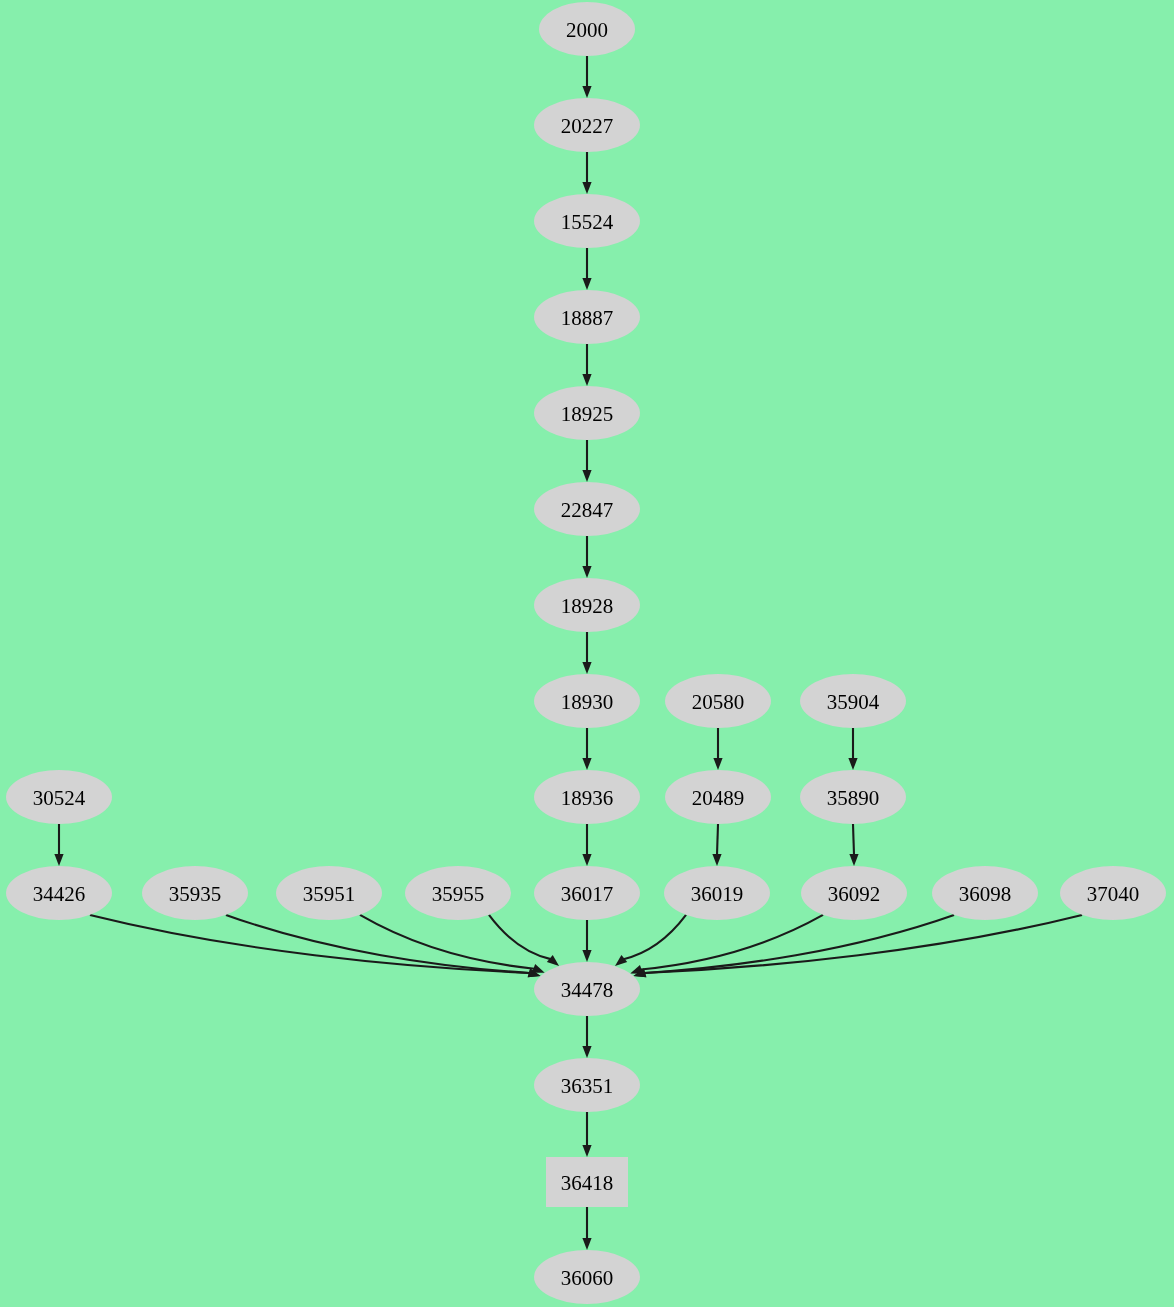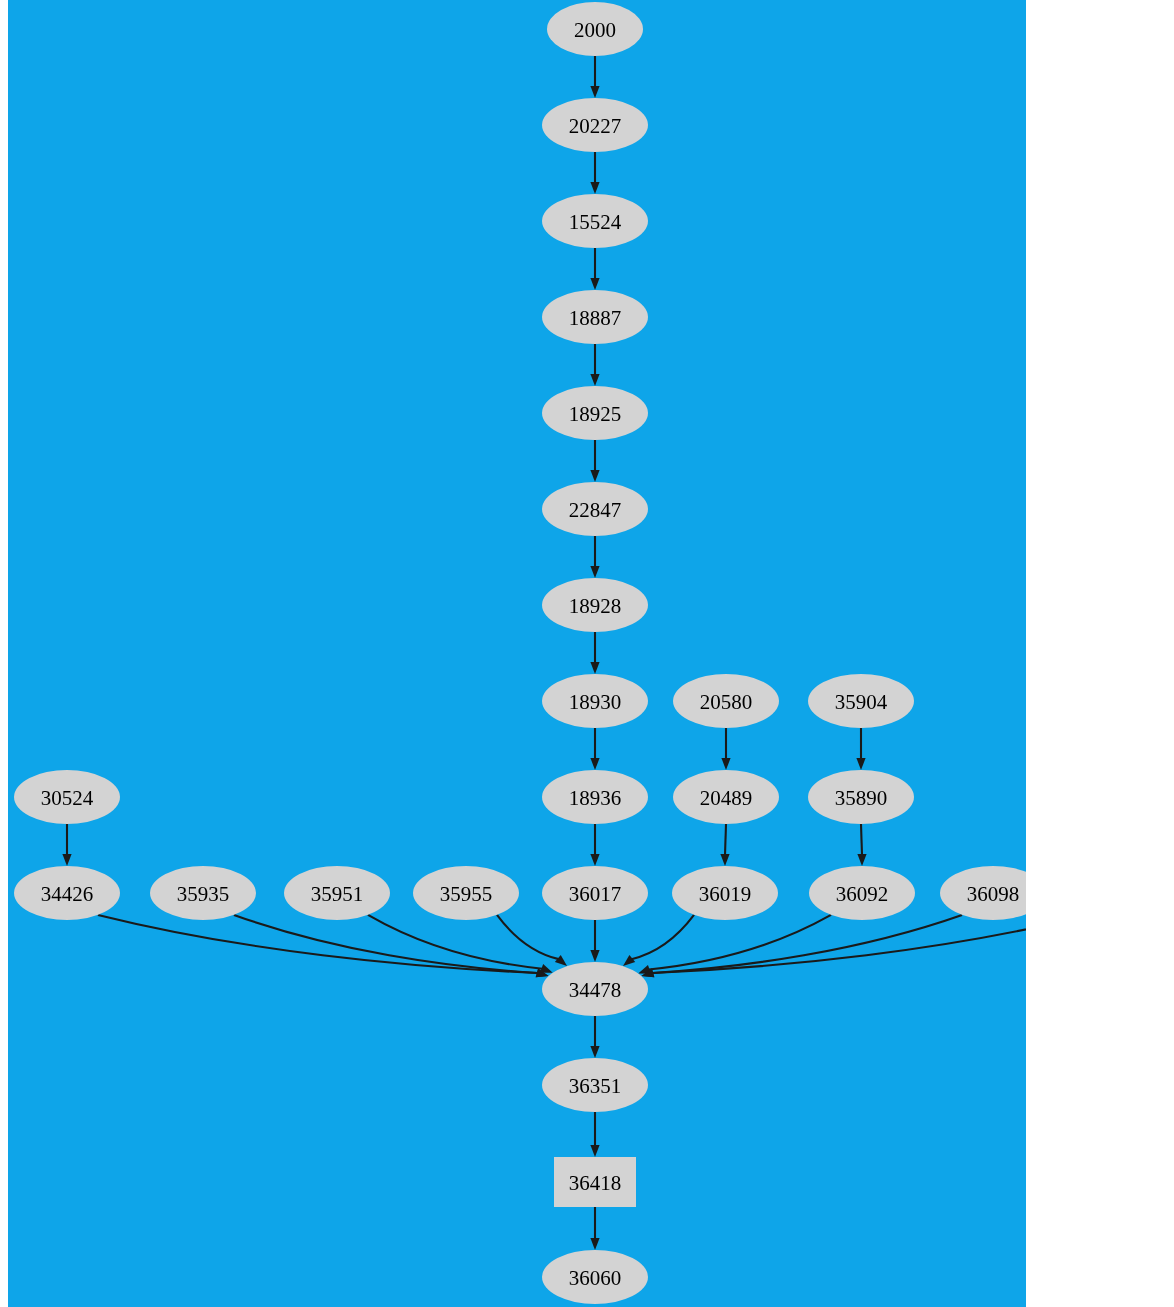--- a/index.html
+++ b/index.html
@@ -2,25 +2,24 @@
 <html><head>
 <meta charset="utf-8">
 <style>
   html, body {
     margin: 0;
     padding: 0;
     background: #ffffff;
   }
   #graph-root {
     position: relative;
-    width: 1018px;
+    width: 1174px;
     height: 1307px;
-    background: #0ea5e9;
+    background: #86efac;
     overflow: hidden;
-    margin-left: 8px;
   }
   svg#graph-svg {
     display: block;
     width: 1174px;
     height: 1307px;
   }
   .node-shape {
     stroke: none;
   }
   .node-label {

